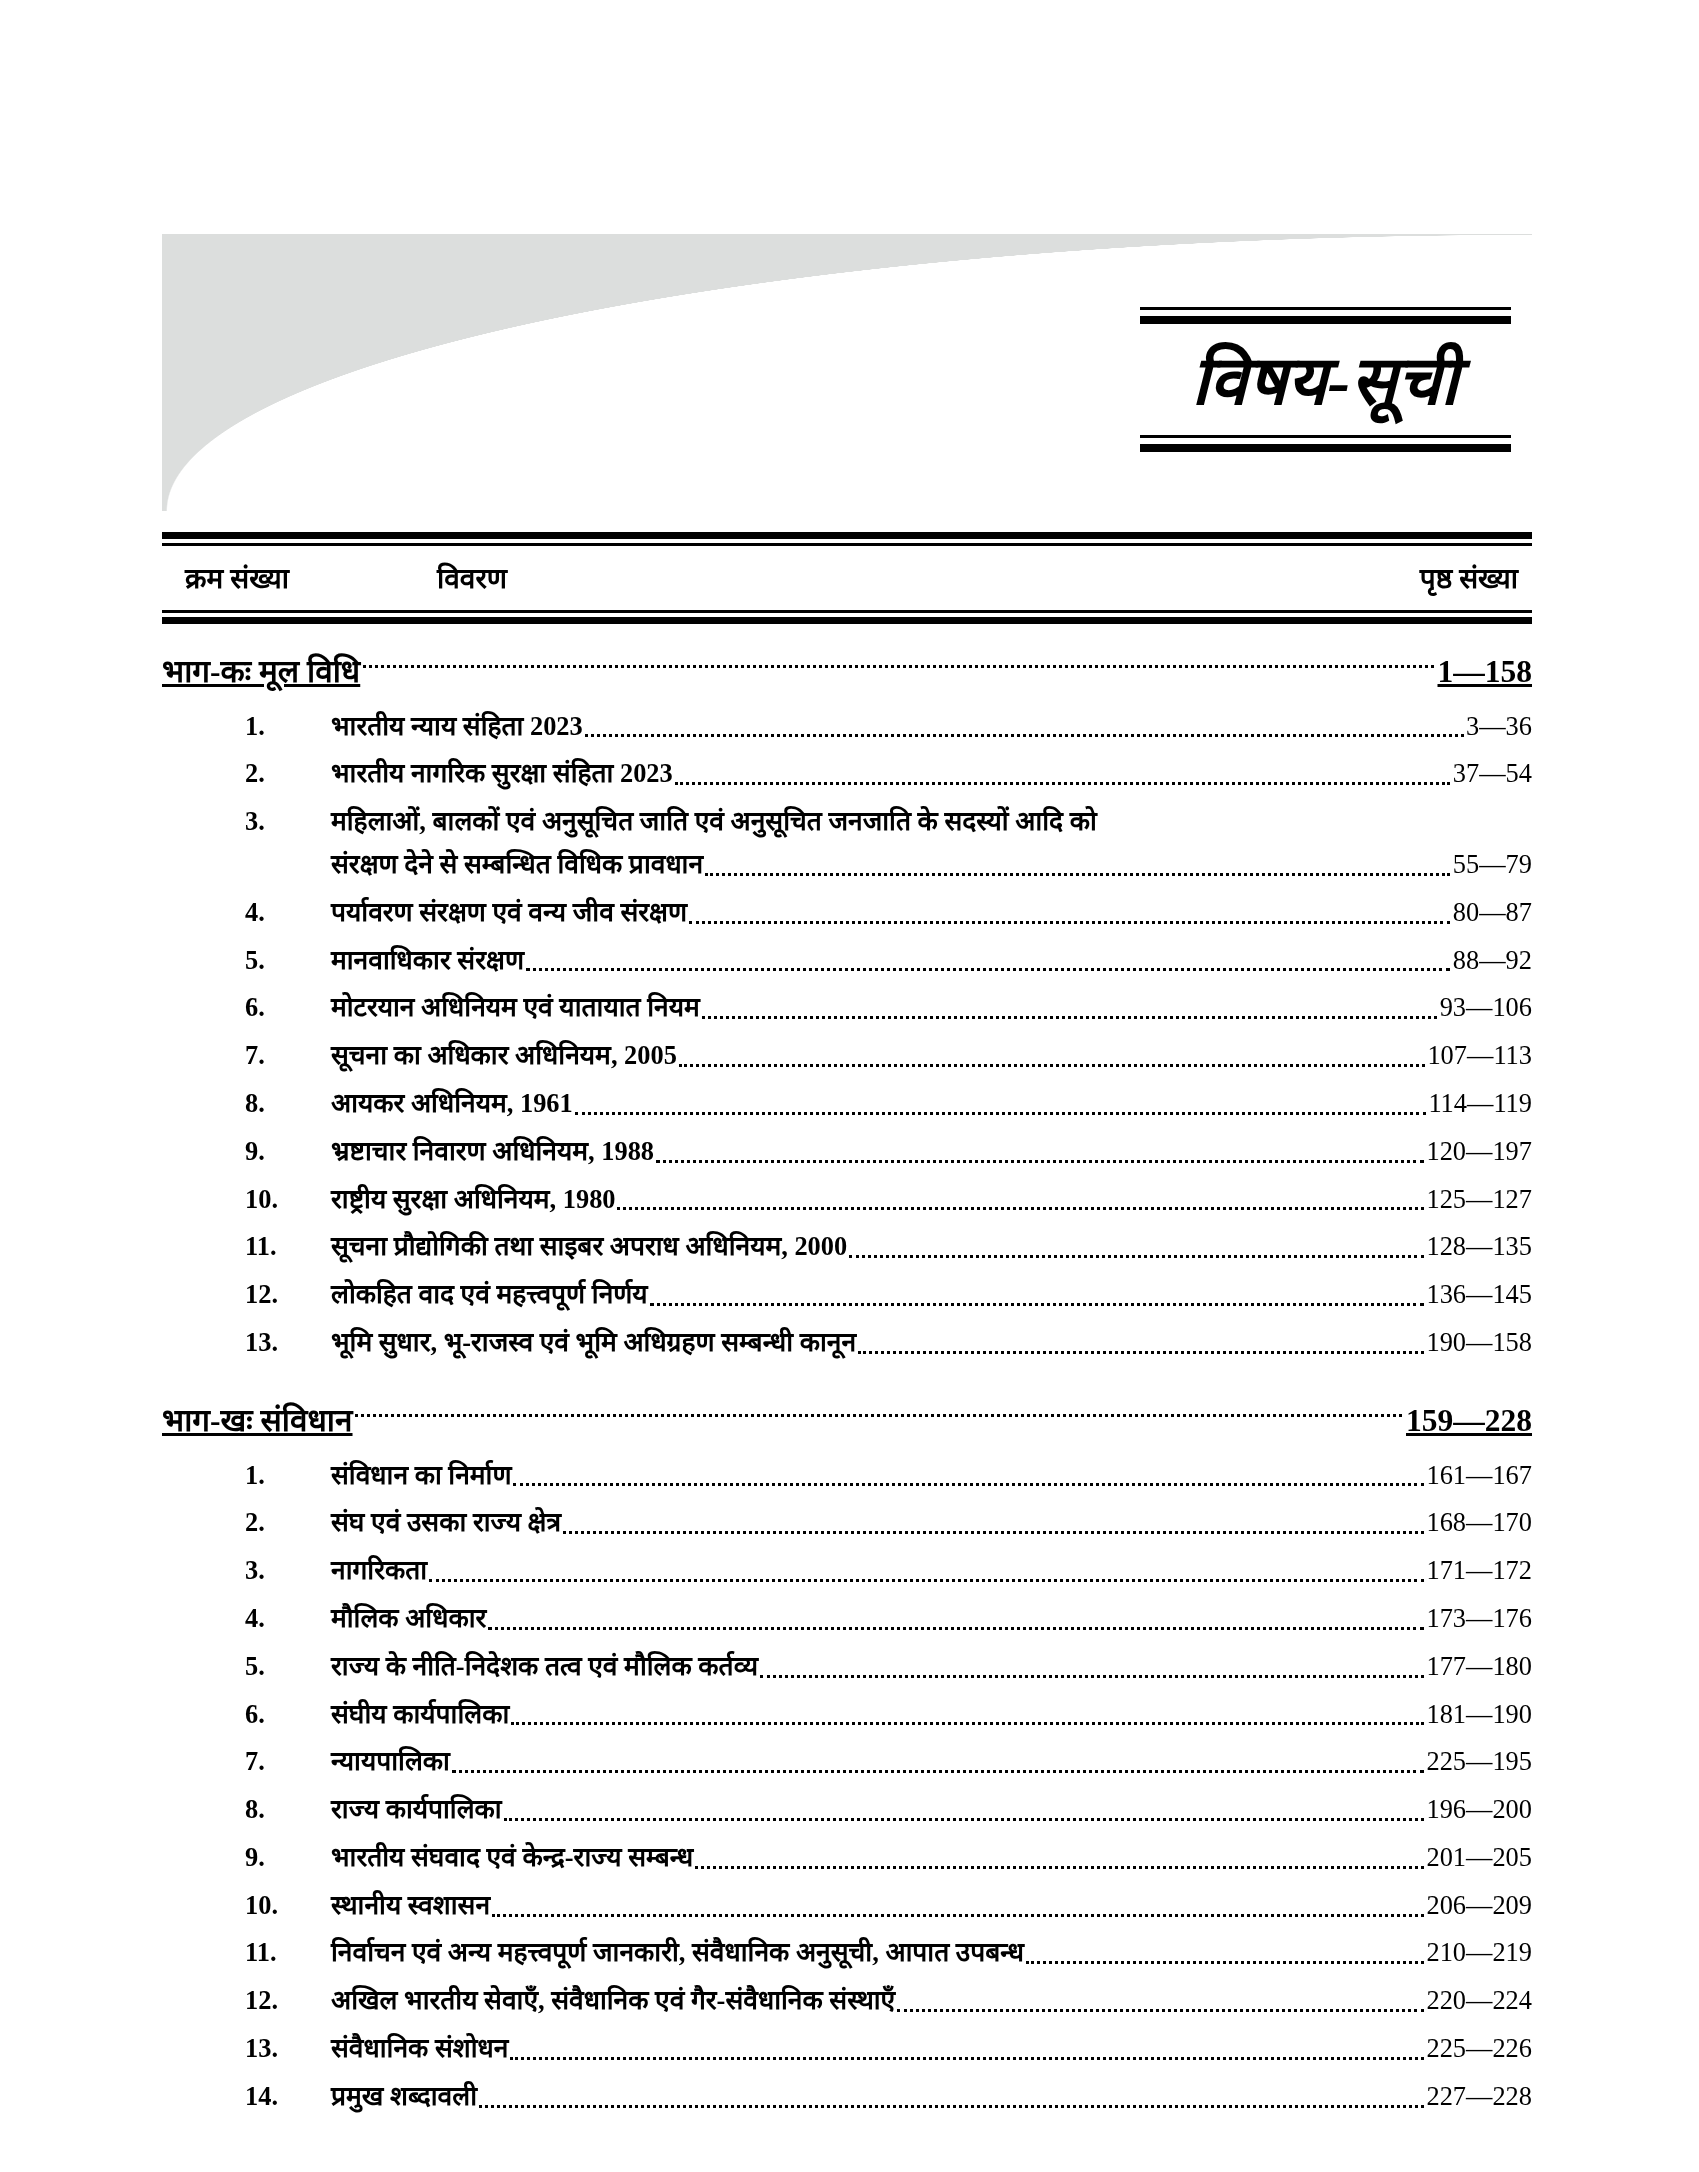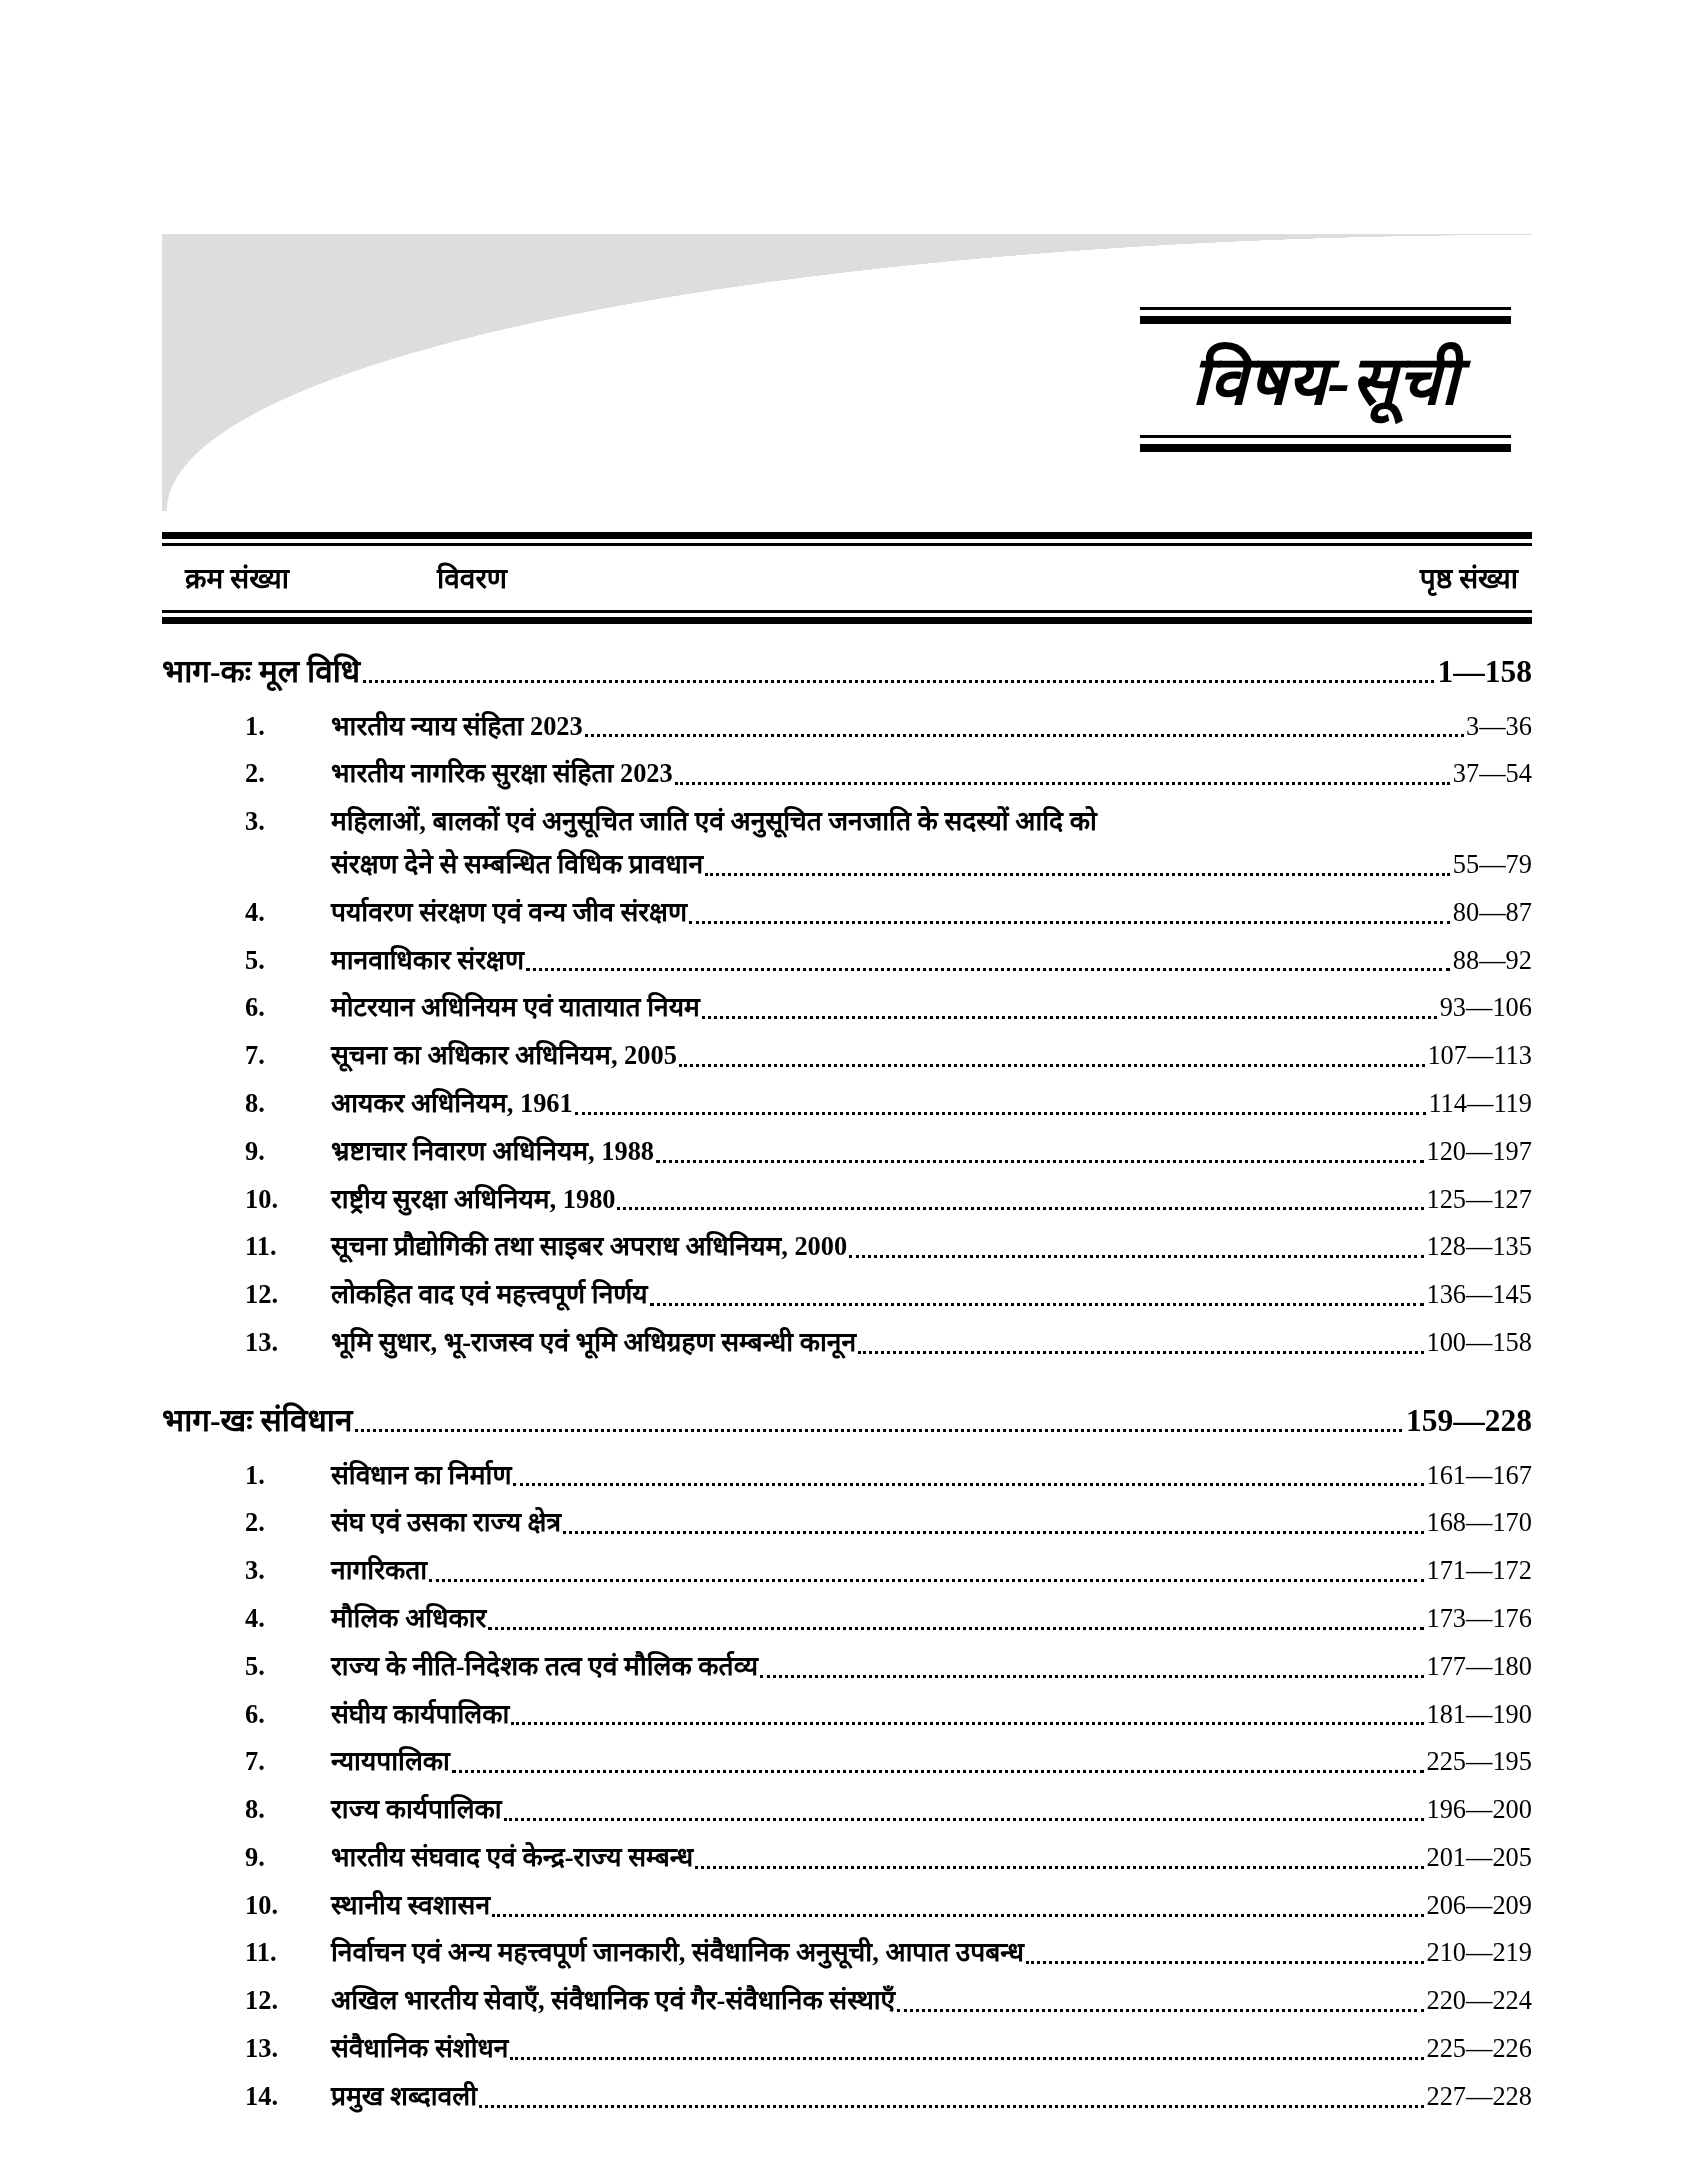--- a/index.html
+++ b/index.html
@@ -99,26 +99,27 @@
   }
   .th-sno   { width: 220px; padding-left: 23px; }
   .th-desc  { flex: 1; }
   .th-page  { width: 208px; text-align: right; padding-right: 14px; }
 
   .toc-body { padding-top: 19px; }
 
   
   .part-row {
     display: flex;
-    align-items: flex-end;
+    align-items: center;
     font-size: 31.5px;
     font-weight: bold;
     line-height: 43px;
     margin: 6.3px 0 14px 0;
     white-space: nowrap;
+    text-decoration: underline;
   }
   .part-row .label { padding-right: 2.5px; }
   .part-row .leader {
     flex: 1;
     border-bottom: 3.8px dotted #000;
     margin: 0 0 10px 0;
     min-width: 19px;
   }
   .part-row .pages {
     padding-left: 3.8px;
@@ -287,21 +288,21 @@
         <div class="entry">
           <span class="num">12.</span>
           <span class="title">लोकहित वाद एवं महत्त्वपूर्ण निर्णय</span>
           <span class="leader"></span>
           <span class="pages">136—145</span>
         </div>
         <div class="entry">
           <span class="num">13.</span>
           <span class="title">भूमि सुधार, भू-राजस्व एवं भूमि अधिग्रहण सम्बन्धी कानून</span>
           <span class="leader"></span>
-          <span class="pages">100—158</span>
+          <span class="pages">190—158</span>
         </div>
         <div class="toc-spacer"></div>
         <div class="part-row">
           <span class="label">भाग-खः संविधान</span>
           <span class="leader"></span>
           <span class="pages">159—228</span>
         </div>
         <div class="entry">
           <span class="num">1.</span>
           <span class="title">संविधान का निर्माण</span>

